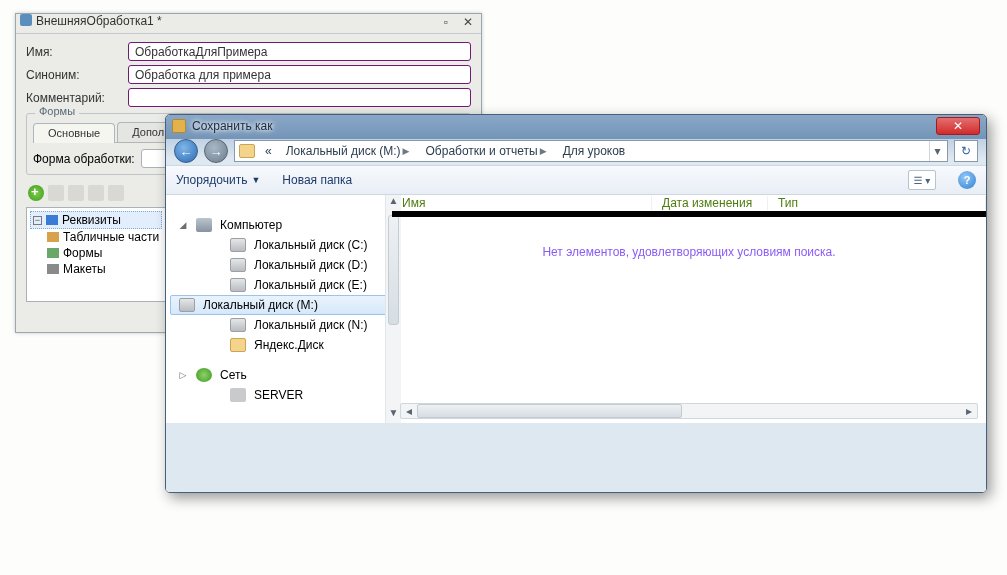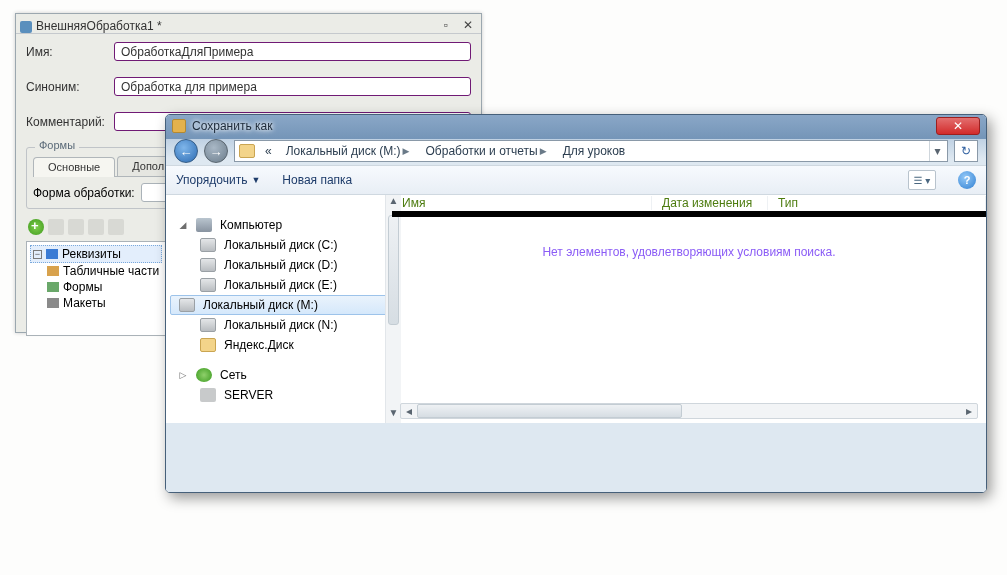--- a/index.html
+++ b/index.html
@@ -6,27 +6,27 @@
   html, body { margin: 0; padding: 0; background: #fdfdfc; width: 1007px; height: 575px; overflow: hidden; }
 
   
   .bg-window {
     position: absolute; left: 15px; top: 13px; width: 467px; height: 320px;
     border: 1px solid #9ba7af; background: #ebece7;
     box-shadow: 0 0 4px rgba(0,0,0,0.2);
   }
   .bg-title {
     height: 20px; background: #ebece7; border-bottom: 1px solid #c5c9cd;
-    display: flex; align-items: flex-end; padding: 0 4px; gap: 4px;
+    display: flex; align-items: flex-start; padding: 0 4px; gap: 4px;
   }
   .bg-title .t-icon { width: 12px; height: 12px; background: #5a8fbd; border-radius: 2px; display:inline-block; }
   .bg-title .t-text { flex: 1; color: #333; }
   .bg-title .t-btn { width: 18px; height: 16px; display:flex; align-items:center; justify-content:center; color:#444; cursor:pointer; }
   .bg-body { padding: 8px 10px; }
-  .bg-row { display:flex; align-items:center; gap: 6px; margin-bottom: 16px; }
+  .bg-row { display:flex; align-items:center; gap: 20px; margin-bottom: 4px; }
   .bg-label { width: 82px; color: #333; }
   .bg-input {
     flex:1; height: 19px; border: 1px solid #701a75; background: #fff; border-radius: 3px;
     padding: 0 6px; display:flex; align-items:center; color:#333;
   }
   .bg-fieldset { border: 1px solid #c0c4c8; border-radius: 3px; margin-top: 6px; padding: 6px; position:relative; }
   .bg-fieldset-legend { position:absolute; top:-9px; left:8px; background:#ebece7; padding:0 4px; color:#5a6a78; font-size:11px; }
   .bg-tabs { display:flex; gap:0; border-bottom:1px solid #b0b6ba; margin: 2px 0 6px 0; }
   .bg-tab { padding: 3px 14px 4px 14px; border:1px solid #b0b6ba; border-bottom:none; background:#e5e6e1; border-top-left-radius:4px; border-top-right-radius:4px; margin-right:2px; font-size:11px; color:#333; cursor:pointer; }
   .bg-tab.active { background:#f6f6f1; position:relative; top:1px; }
@@ -86,21 +86,21 @@
   .dlg-toolbar .tb-item { color:#1e3c6a; display:flex; align-items:center; gap:4px; cursor:pointer; }
   .dlg-toolbar .spacer { flex:1; }
   .view-ico { width:28px; height:20px; border:1px solid #b8c3cd; background:#fff; border-radius:2px; display:flex; align-items:center; justify-content:center; cursor:pointer; font-size:10px; color:#4a6780;}
   .help-ico { width:18px; height:18px; border-radius:50%; background:radial-gradient(circle at 40% 35%, #94c9f8,#2f7fd1); color:#fff; display:flex; align-items:center; justify-content:center; font-size:11px; font-weight:bold; cursor:pointer;}
 
   .dlg-main { position:relative; display:flex; height:228px; background:#fff; }
 
   .nav-pane { width:226px; border-right:1px solid #e2e6ea; overflow:hidden; padding-top:20px; }
   .np-group { padding: 2px 6px 2px 12px; display:flex; align-items:center; gap:8px; cursor:pointer; height:20px; white-space:nowrap;}
   .np-group.sel { background: linear-gradient(#eaf3fc,#d5e8fb); border:1px solid #9dc3ea; border-radius:2px; margin:0 4px; padding-left:8px;}
-  .np-sub { padding-left: 34px; }
+  .np-sub { padding-left: 34px; margin-left: 30px; }
   .np-caret { width:10px; color:#6e6e6e; font-size:9px; display:inline-block; text-align:center;}
   .np-icon { width:16px; height:14px; display:inline-block; border-radius:2px;}
   .ico-computer { background:linear-gradient(#b9c5cf,#8893a0); }
   .ico-disk { background:linear-gradient(#e4e6e8,#b9bdc1); border:1px solid #9aa0a5; }
   .ico-ydisk { background:#f3d48a; border:1px solid #caa552; }
   .ico-net { background: radial-gradient(circle, #8fd06b,#3a9a1e); border-radius:50%; }
   .ico-srv { background:#c8cacb; }
 
   .file-pane { flex:1; position:relative; }
   .col-head { height:22px; border-bottom:6px solid #000000; display:flex; align-items:center; color:#4d7c0f; }

